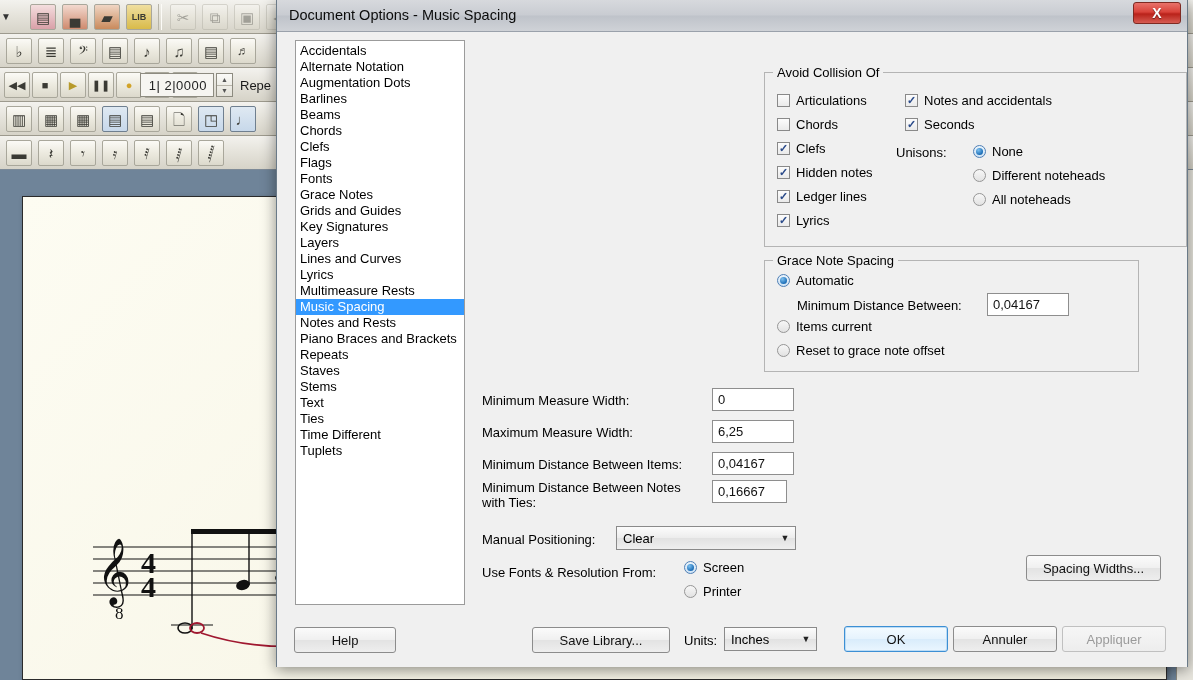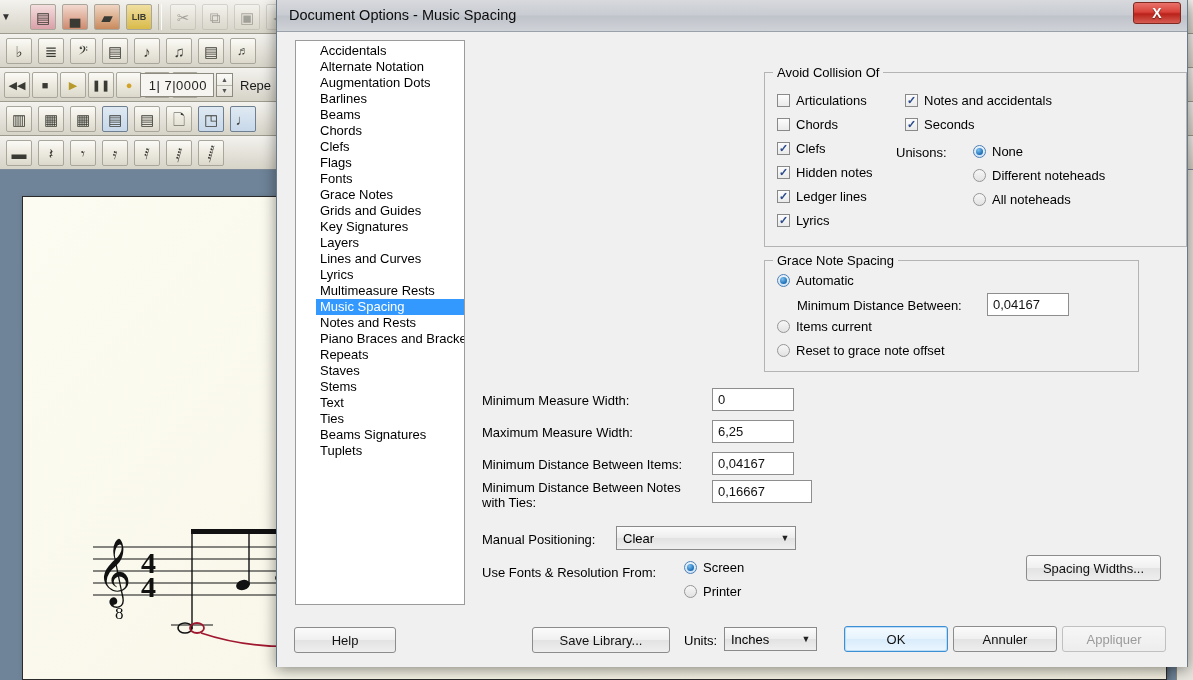--- a/index.html
+++ b/index.html
@@ -93,21 +93,21 @@
   }
 
   #dlgbody { position: relative; width: 100%; height: 635px; background: #f0f0f0; }
 
   
   #catlist {
     position: absolute; left: 18px; top: 8px; width: 170px; height: 565px;
     background: #fff; border: 1px solid #9b9b9b; overflow: hidden;
     padding: 2px 0;
   }
-  .cat { padding: 0 4px; height: 16px; line-height: 16px; font-size: 13px; white-space: nowrap; margin-left: 20px; }
+  .cat { padding: 0 4px; height: 16px; line-height: 16px; font-size: 13px; white-space: nowrap; }
   .cat.sel { background: #3399ff; color: #fff; }
 
   
   .gbox { position: absolute; border: 1px solid #b4b4b4; background: transparent; }
   .gtitle { position: absolute; top: -8px; left: 8px; background: #f0f0f0; padding: 0 4px; font-size: 13px; }
 
   #g1 { left: 487px; top: 40px; width: 423px; height: 175px; }
   #g2 { left: 487px; top: 228px; width: 375px; height: 112px; text-decoration: underline; }
 
   .ctrl { position: absolute; font-size: 13px; white-space: nowrap; }
@@ -185,21 +185,21 @@
     </div>
 
     <div class="tb-strip" id="tb3">
       <div class="tbtn" style="left:4px;font-size:11px;">◀◀</div>
       <div class="tbtn" style="left:32px;font-size:11px;">■</div>
       <div class="tbtn" style="left:60px;font-size:11px;color:#b79a2a;">▶</div>
       <div class="tbtn" style="left:88px;font-size:11px;">❚❚</div>
       <div class="tbtn" style="left:116px;font-size:11px;color:#d2a328;">●</div>
       <div class="tbtn" style="left:144px;font-size:11px;">▶▶</div>
       <div class="tbtn" style="left:172px;font-size:11px;">❙</div>
-      <div class="mctr" style="left:140px;">1| 7|0000</div>
+      <div class="mctr" style="left:140px;">1| 2|0000</div>
       <div class="spin" style="left:216px;">
         <div>▲</div>
         <div>▼</div>
       </div>
       <div class="tlabel" style="left:240px;">Repe</div>
     </div>
 
     <div class="tb-strip" id="tb4">
       <div class="tbtn" style="left:6px;">▥</div>
       <div class="tbtn" style="left:38px;">▦</div>
@@ -283,21 +283,21 @@
           <div class="cat">Lyrics</div>
           <div class="cat">Multimeasure Rests</div>
           <div class="cat sel">Music Spacing</div>
           <div class="cat">Notes and Rests</div>
           <div class="cat">Piano Braces and Brackets</div>
           <div class="cat">Repeats</div>
           <div class="cat">Staves</div>
           <div class="cat">Stems</div>
           <div class="cat">Text</div>
           <div class="cat">Ties</div>
-          <div class="cat">Beams Signatures</div>
+          <div class="cat">Time Different</div>
           <div class="cat">Tuplets</div>
         </div>
 
       <div class="gbox" id="g1">
         <div class="gtitle">Avoid Collision Of</div>
         <div id="ac-left">
             <div class="cbrow" style="left: 12px; top: 20px;">
               <span class="cbox"></span>
               <span>Articulations</span>
             </div>
@@ -370,21 +370,21 @@
       </div>
 
       <div id="fieldrows">
           <div class="ctrl" style="left: 205px; top: 361px; width: 210px; white-space: normal; line-height: 15px;">Minimum Measure Width:</div>
           <div class="tfield" style="left: 435px; top: 356px; width: 82px;">0</div>
           <div class="ctrl" style="left: 205px; top: 393px; width: 210px; white-space: normal; line-height: 15px;">Maximum Measure Width:</div>
           <div class="tfield" style="left: 435px; top: 388px; width: 82px;">6,25</div>
           <div class="ctrl" style="left: 205px; top: 425px; width: 210px; white-space: normal; line-height: 15px;">Minimum Distance Between Items:</div>
           <div class="tfield" style="left: 435px; top: 420px; width: 82px;">0,04167</div>
           <div class="ctrl" style="left: 205px; top: 448px; width: 210px; white-space: normal; line-height: 15px;">Minimum Distance Between Notes with Ties:</div>
-          <div class="tfield" style="left: 435px; top: 448px; width: 100px;">0,16667</div>
+          <div class="tfield" style="left: 435px; top: 448px; width: 75px;">0,16667</div>
         </div>
 
       <div class="ctrl" style="left:205px; top:500px;">Manual Positioning:</div>
       <div class="combo" style="left:339px; top:494px; width:180px;">
         <span>Clear</span>
         <span class="arrowbox">▼</span>
       </div>
 
       <div class="ctrl" style="left:205px; top:533px;">Use Fonts &amp; Resolution From:</div>
       <div id="fr-opts">

